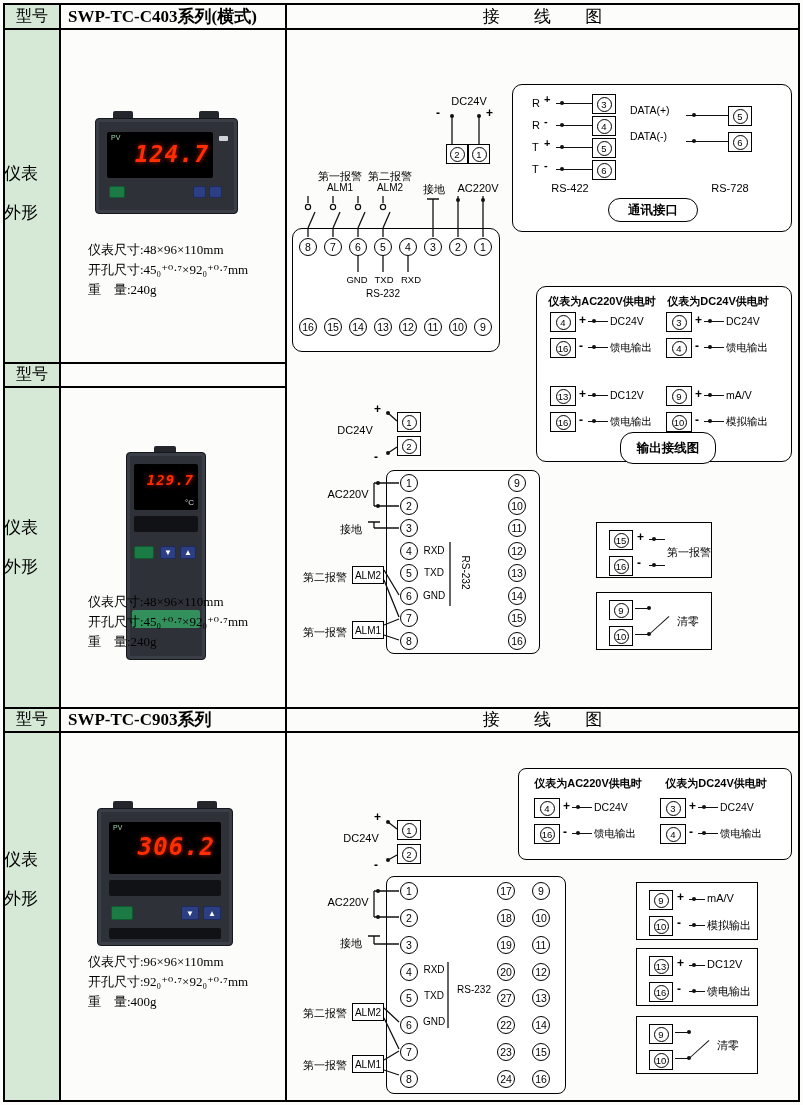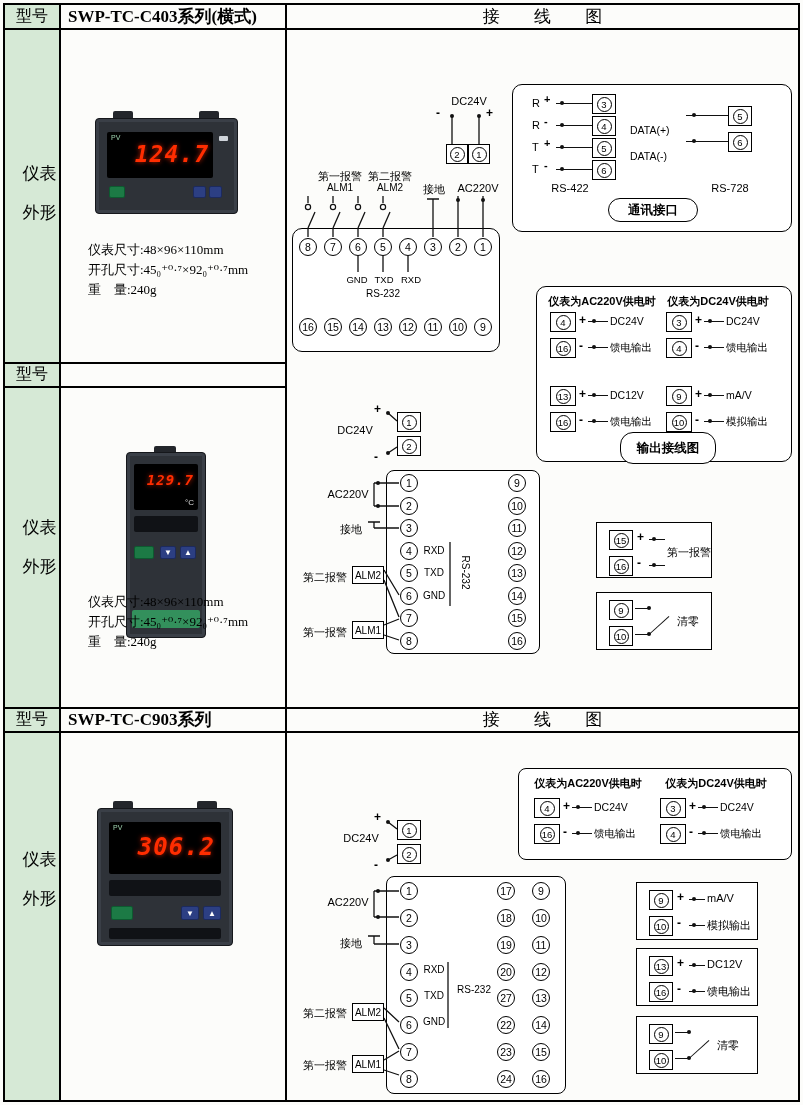--- a/index.html
+++ b/index.html
@@ -9,21 +9,21 @@
   
   .frame{position:absolute;left:3px;top:3px;width:797px;height:1099px;border:2.4px solid #000;z-index:2}
   .greenstrip{position:absolute;left:5px;top:5px;width:55px;height:1095px;background:#d6e9d6;z-index:1}
   .vline,.hline{position:absolute;background:#000;z-index:2}
   
   .hcell{position:absolute;display:flex;align-items:center;z-index:6}
   .h-model{width:56px;justify-content:center;font-size:16px}
   .h-series{font-weight:bold;font-size:17px}
   .h-wiring{justify-content:center;font-size:17px;word-spacing:30px}
   
-  .side{position:absolute;left:4px;width:71px;text-align:center;font-size:17px;z-index:6}
+  .side{position:absolute;left:4px;width:71px;font-size:17px;z-index:6}
   .side div{margin-bottom:16px}
   
   .dims{position:absolute;font-size:13px;line-height:20px;z-index:6}
   .dims div{white-space:pre}
   
   .lab{position:absolute;font:11px "Liberation Sans","DejaVu Sans",sans-serif;white-space:nowrap;text-align:center;z-index:6}
   .lab10{font-size:10px}
   .labb{font-weight:bold}
   .sgn{position:absolute;font:bold 12px "Liberation Sans","DejaVu Sans",sans-serif;z-index:6}
   .circ{display:inline-flex;align-items:center;justify-content:center;width:18px;height:18px;border:1.4px solid #000;border-radius:50%;font:10.5px "Liberation Sans","DejaVu Sans",sans-serif;background:#fff;z-index:6}
@@ -45,21 +45,21 @@
   .commrow{position:absolute;width:100px;height:20px;left:0}
   .comm-rows .commrow:nth-child(1){top:0}.comm-rows .commrow:nth-child(2){top:22px}
   .comm-rows .commrow:nth-child(3){top:44px}.comm-rows .commrow:nth-child(4){top:66px}
   .crt{position:absolute;left:2px;top:3px;font:11px "Liberation Sans",sans-serif}
   .crs{position:absolute;left:14px;top:-1px;font:bold 11px "Liberation Sans",sans-serif}
   .crw{left:26px;top:9px;width:36px}
   .crd{left:30px;top:7px}
   .crb{left:62px;top:0}
   .commrow485{position:absolute;width:140px;height:22px;left:0}
   .comm-rows485 .commrow485:nth-child(1){top:0}.comm-rows485 .commrow485:nth-child(2){top:26px}
-  .cr5t{position:absolute;left:0;top:20px;font:10.5px "Liberation Sans",sans-serif}
+  .cr5t{position:absolute;left:0;top:0;font:10.5px "Liberation Sans",sans-serif}
   .cr5w{left:56px;top:11px;width:42px}
   .cr5d{left:62px;top:9px}
   .cr5b{left:98px;top:2px}
   
   .outitem{position:absolute;width:112px;height:48px}
   .oi-a{left:0;top:0;width:26px}
   .oi-sa{left:29px;top:1px}
   .oi-w1{left:38px;top:9px;width:20px}
   .oi-d1{left:42px;top:7px}
   .oi-l1{position:absolute;left:60px;top:3px;font:10.5px "Liberation Sans",sans-serif;white-space:nowrap}
@@ -147,21 +147,21 @@
     <div class="mscreen" style="left:12px;top:14px;width:106px;height:46px">
       <span class="mpv">PV</span>
       <span class="mval" style="right:4px;top:9px;font-size:23px">124.7</span>
     </div>
     <div class="mlogo" style="left:124px;top:18px;width:9px;height:5px"></div>
     <div class="mbtn mbtn-g" style="left:14px;top:68px;width:16px;height:12px"></div>
     <div class="mbtn mbtn-b" style="left:98px;top:68px;width:13px;height:12px"></div>
     <div class="mbtn mbtn-b" style="left:114px;top:68px;width:13px;height:12px"></div>
   </div>
 
-  <div class="meter" style="left:126px;top:452px;width:80px;height:186px">
+  <div class="meter" style="left:126px;top:452px;width:80px;height:208px">
     <div class="mtab" style="left:28px;top:-6px;width:22px"></div>
     <div class="mbody"></div>
     <div class="mscreen" style="left:8px;top:12px;width:64px;height:46px">
       <span class="mval" style="right:4px;top:8px;font-size:14px">129.7</span>
       <span class="munit" style="right:4px;bottom:3px">°C</span>
     </div>
     <div class="mstrip" style="left:8px;top:64px;width:64px;height:16px"></div>
     <div class="mbtn mbtn-g" style="left:8px;top:94px;width:20px;height:13px"></div>
     <div class="mbtn mbtn-b" style="left:34px;top:94px;width:16px;height:13px">▼</div>
     <div class="mbtn mbtn-b" style="left:54px;top:94px;width:16px;height:13px">▲</div>
@@ -185,20 +185,25 @@
 
   <div class="dims" style="left:88px;top:240px">
     <div>仪表尺寸:48×96×110mm</div>
     <div>开孔尺寸:45₀⁺⁰·⁷×92₀⁺⁰·⁷mm</div>
     <div>重    量:240g</div>
   </div>
   <div class="dims" style="left:88px;top:592px">
     <div>仪表尺寸:48×96×110mm</div>
     <div>开孔尺寸:45₀⁺⁰·⁷×92₀⁺⁰·⁷mm</div>
     <div>重    量:240g</div>
+  </div>
+  <div class="dims" style="left:88px;top:952px">
+    <div>仪表尺寸:96×96×110mm</div>
+    <div>开孔尺寸:92₀⁺⁰·⁷×92₀⁺⁰·⁷mm</div>
+    <div>重    量:400g</div>
   </div>
 
   <div class="lab" style="left:446px;top:95px;width:46px">DC24V</div>
   <span class="sgn" style="left:436px;top:106px">-</span>
   <span class="sgn" style="left:486px;top:106px">+</span>
   <div class="nbox" style="left:446px;top:144px;width:22px">
       <span class="circ">2</span>
     </div>
   <div class="nbox" style="left:468px;top:144px;width:22px">
       <span class="circ">1</span>

